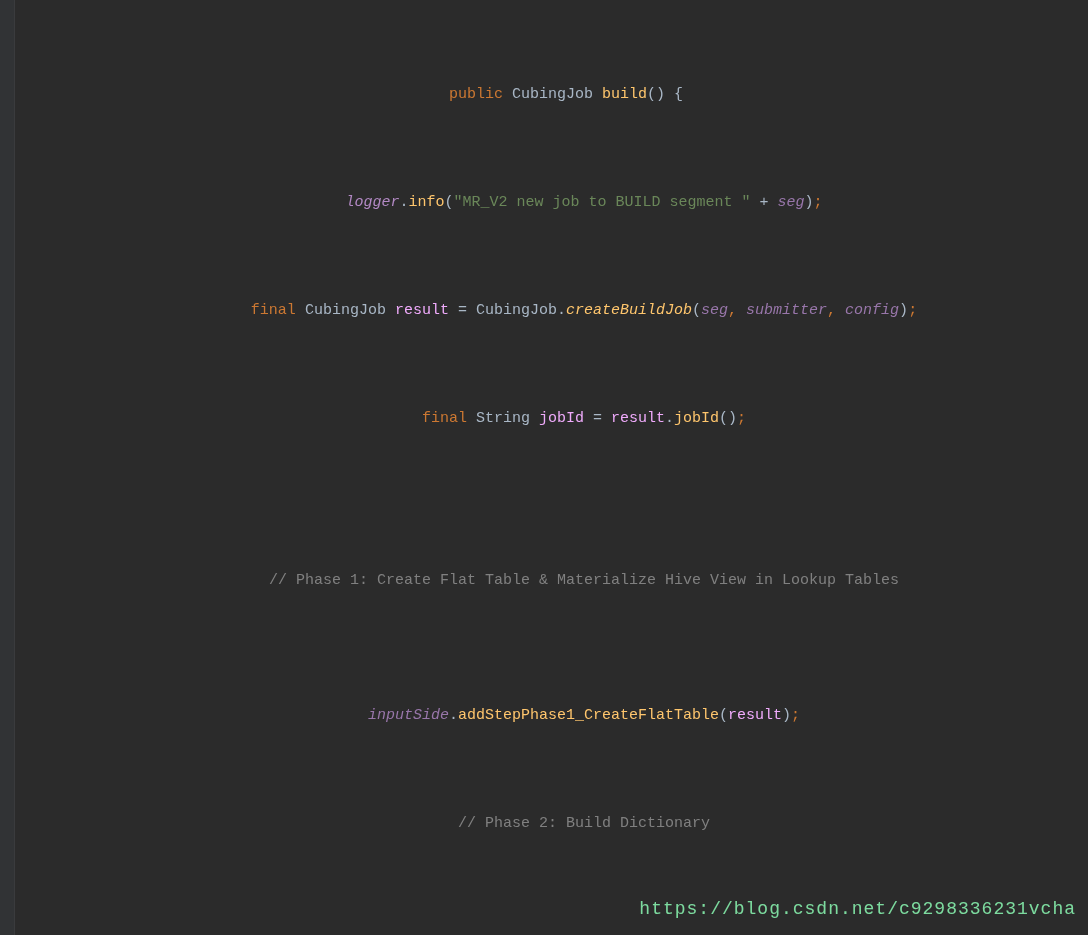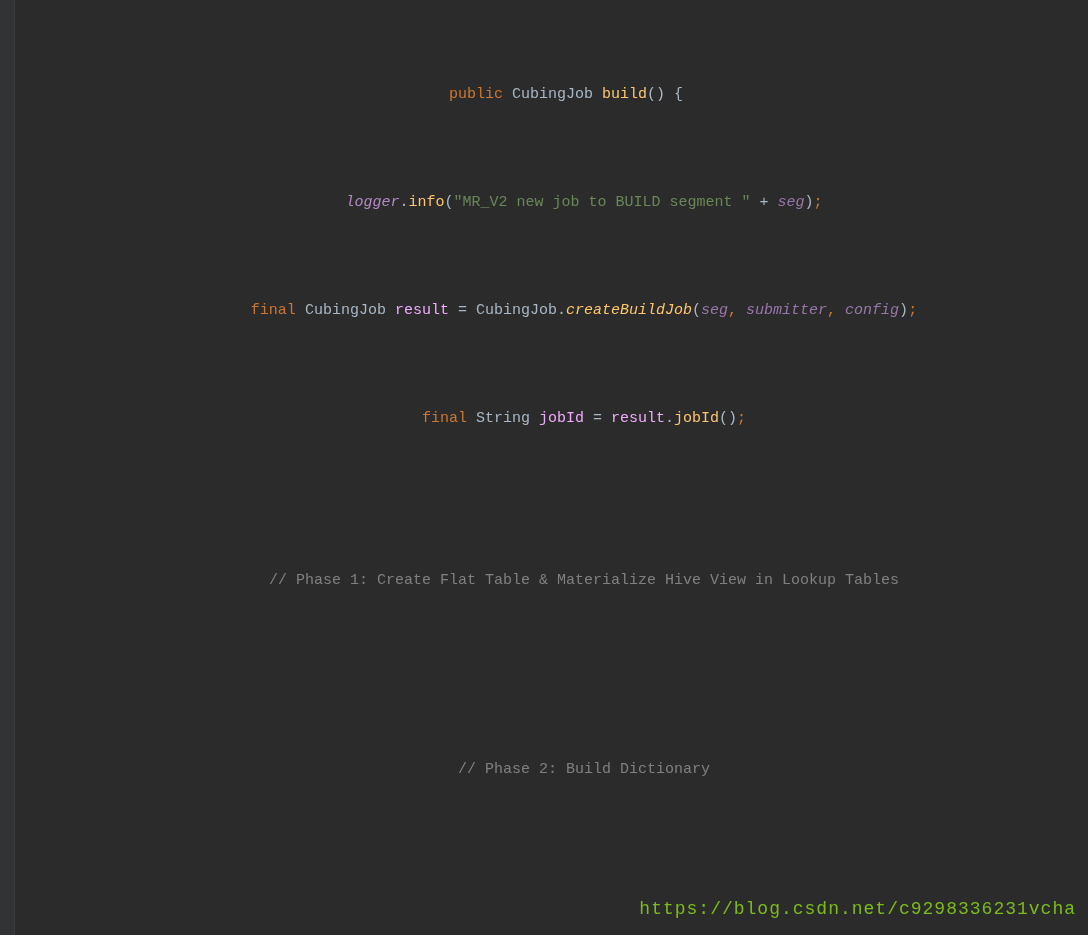--- a/index.html
+++ b/index.html
@@ -46,21 +46,21 @@
     width: 14px;
     height: 935px;
     background: #313335;
     border-right: 1px solid #3a3b3d;
   }
 
   .watermark {
     position: absolute;
     right: 12px;
     bottom: 12px;
-    color: #84cc16;
+    color: #86efac;
     letter-spacing: 1px;
     font-family: "Consolas","Courier New",monospace;
     font-size: 18px;
     opacity: 0.9;
   }
 
 </style>
 </head>
 <body>
 
@@ -80,20 +80,21 @@
 
 <span class="line i2"><span class="kw">final</span> <span class="ty">String</span> <span class="var">jobId</span><span class="op"> = </span><span class="var">result</span><span class="pun">.</span><span class="fn">jobId</span><span class="pun">()</span><span class="kw">;</span></span>
 
 
 
 
 <span class="line i2 cmt">// Phase 1: Create Flat Table &amp; Materialize Hive View in Lookup Tables</span>
 
 
 
+<span class="line i2"><span class="fldp">inputSide</span><span class="pun">.</span><span class="fn">addStepPhase1_CreateFlatTable</span><span class="pun">(</span><span class="var">result</span><span class="pun">)</span><span class="kw">;</span></span>
 
 
 <span class="line i2 cmt">// Phase 2: Build Dictionary</span>
 
 
 
 
 
 
 

